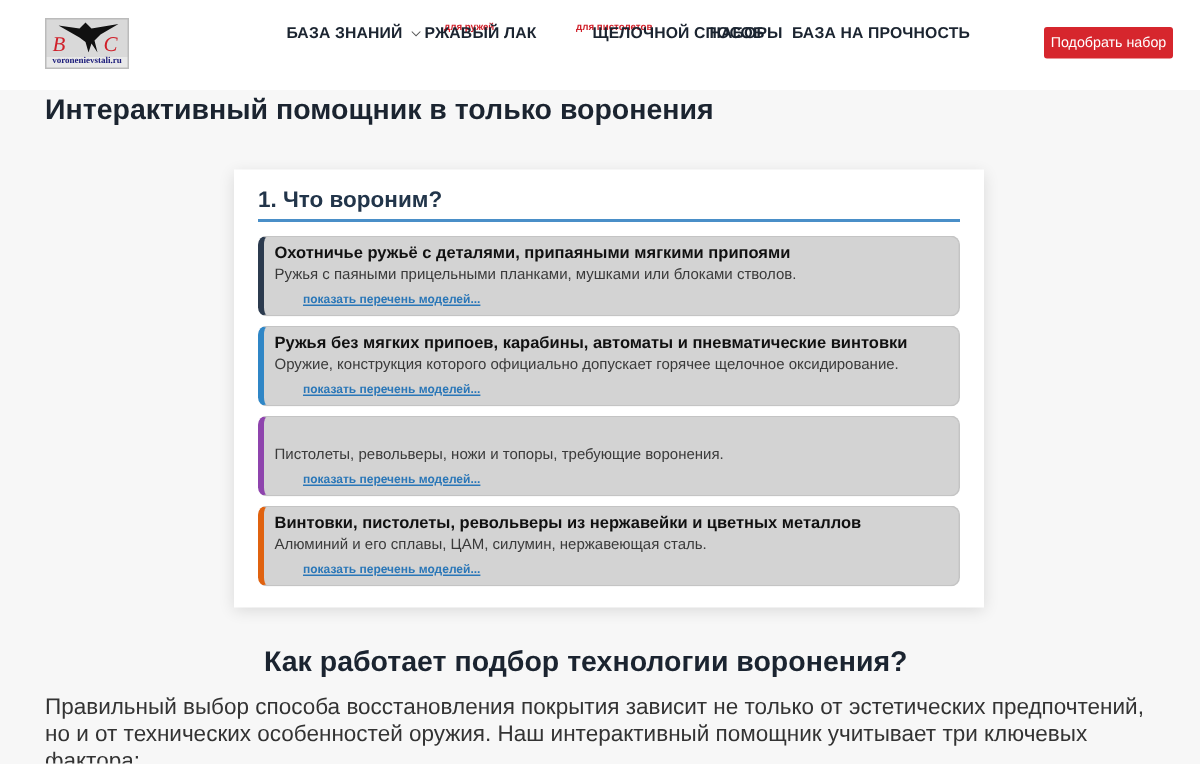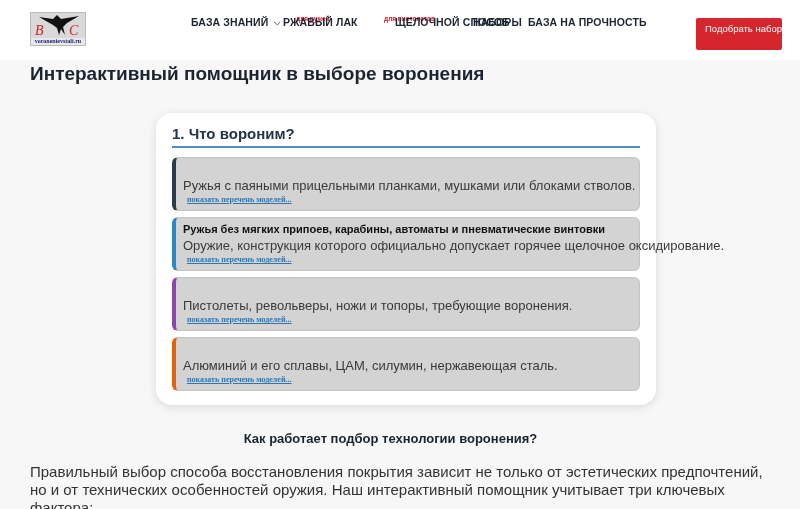--- a/index.html
+++ b/index.html
@@ -11,34 +11,34 @@
   .logo .bird { position: absolute; left: 8px; top: 0px; width: 40px; height: 22px; }
   .logo .l-b { position: absolute; left: 4px; top: 10px; font-family: "Liberation Serif", serif; font-style: italic; color: #d0202a; font-size: 14px; }
   .logo .l-c { position: absolute; left: 38px; top: 10px; font-family: "Liberation Serif", serif; font-style: italic; color: #d0202a; font-size: 14px; }
   .logo .l-url { position: absolute; left: 0; bottom: 0; width: 100%; text-align: center; font-family: "Liberation Serif", serif; font-size: 6px; font-weight: bold; color: #1a1a7a; background: #e8e8e8; line-height: 7px; }
 
   .nav { position: absolute; top: 0; height: 60px; }
   .nav-item { position: absolute; top: 16px; font-size: 10.5px; font-weight: bold; color: #1b2430; white-space: nowrap; letter-spacing: 0.1px; }
   .nav-tag { position: absolute; top: 15px; font-size: 6.5px; font-weight: bold; color: #d0202a; white-space: nowrap; }
   .chev { display: inline-block; margin-left: 6px; font-size: 8px; color: #555; transform: translateY(-1px); }
 
-  .cta { position: absolute; left: 696px; top: 18px; width: 86px; height: 32px; background: #d6262d; border-radius: 2px; color: #fff; font-size: 9.5px; text-align: right; line-height: 21px; }
+  .cta { position: absolute; left: 696px; top: 18px; width: 86px; height: 21px; background: #d6262d; border-radius: 2px; color: #fff; font-size: 9.5px; text-align: center; line-height: 21px; }
 
   .page-title { position: absolute; left: 30px; top: 63px; font-size: 19px; font-weight: bold; color: #1b2430; }
 
-  .card { position: absolute; left: 156px; top: 113px; width: 500px; height: 292px; background: #fff; border-radius: 16px; box-shadow: 0 2px 10px rgba(0,0,0,0.12); }
+  .card { position: absolute; left: 156px; top: 113px; width: 500px; height: 292px; background: #fff; border-radius: 0; box-shadow: 0 2px 10px rgba(0,0,0,0.12); }
   .card-title { position: absolute; left: 16px; top: 12px; font-size: 15px; font-weight: bold; color: #22354a; }
   .card-rule { position: absolute; left: 16px; top: 33px; width: 468px; height: 2px; background: #4a8fc8; }
 
   .option { position: absolute; left: 16px; width: 468px; height: 54px; background: #d3d3d3; border-radius: 6px; border: 1px solid #c4c4c4; border-left-width: 4px; }
   .opt-title { position: absolute; left: 7px; top: 5px; font-size: 11px; font-weight: bold; color: #111; white-space: nowrap; }
-  .opt-desc { position: absolute; left: 7px; top: 20px; font-size: 13px; color: #3a3a3a; white-space: nowrap; }
-  .opt-link { position: absolute; left: 11px; top: 37px; font-size: 8px; font-weight: bold; color: #2a77b8; text-decoration: underline; white-space: nowrap; font-family: Liberation Serif, serif; }
+  .opt-desc { position: absolute; left: 7px; top: 20px; font-size: 10px; color: #3a3a3a; white-space: nowrap; }
+  .opt-link { position: absolute; left: 26px; top: 37px; font-size: 8px; font-weight: bold; color: #2a77b8; text-decoration: underline; white-space: nowrap; }
 
-  .sec-title { position: absolute; left: 0; top: 431px; width: 781px; text-align: center; font-size: 13px; font-weight: bold; color: #1b2430; }
+  .sec-title { position: absolute; left: 0; top: 431px; width: 781px; text-align: center; font-size: 19px; font-weight: bold; color: #1b2430; }
   .para { position: absolute; left: 30px; top: 463px; width: 750px; font-size: 15px; line-height: 18px; color: #333; }
 </style>
 </head>
 <body>
 
 <div class="header">
   <div class="logo">
     <svg class="bird" viewBox="0 0 40 22">
       <path d="M0 4 L14 6 L18 2 L22 6 L40 3 L28 10 L24 14 L26 22 L22 16 L20 22 L18 15 L14 12 Z" fill="#111"></path>
     </svg>
@@ -58,42 +58,44 @@
     <span class="nav-tag" style="left:384px;">для пистолетов</span>
     <div class="nav-item" style="left:364px;margin-left:31px;">ЩЕЛОЧНОЙ СПОСОБ</div>
 
     <div class="nav-item" style="left:473px;">НАБОРЫ</div>
     <div class="nav-item" style="left:528px;">БАЗА НА ПРОЧНОСТЬ</div>
   </div>
 
   <div class="cta">Подобрать набор</div>
 </div>
 
-<h1 class="page-title">Интерактивный помощник в выборе воронения</h1>
+<h1 class="page-title">Интерактивный помощник в только воронения</h1>
 
 <div class="card">
   <div class="card-title">1. Что вороним?</div>
   <div class="card-rule"></div>
 
   <div class="option" style="top:44px; border-left-color:#2b3a4e;">
+    <div class="opt-title">Охотничье ружьё с деталями, припаяными мягкими припоями</div>
     <div class="opt-desc">Ружья с паяными прицельными планками, мушками или блоками стволов.</div>
     <a class="opt-link">показать перечень моделей...</a>
   </div>
 
   <div class="option" style="top:104px; border-left-color:#2f86c6;padding-left:20px;">
     <div class="opt-title">Ружья без мягких припоев, карабины, автоматы и пневматические винтовки</div>
     <div class="opt-desc">Оружие, конструкция которого официально допускает горячее щелочное оксидирование.</div>
     <a class="opt-link">показать перечень моделей...</a>
   </div>
 
   <div class="option" style="top:164px; border-left-color:#8e44ad;">
     <div class="opt-desc">Пистолеты, револьверы, ножи и топоры, требующие воронения.</div>
     <a class="opt-link">показать перечень моделей...</a>
   </div>
 
   <div class="option" style="top:224px; border-left-color:#e0620f;">
+    <div class="opt-title">Винтовки, пистолеты, револьверы из нержавейки и цветных металлов</div>
     <div class="opt-desc">Алюминий и его сплавы, ЦАМ, силумин, нержавеющая сталь.</div>
     <a class="opt-link">показать перечень моделей...</a>
   </div>
 </div>
 
 <h2 class="sec-title">Как работает подбор технологии воронения?</h2>
 <p class="para">Правильный выбор способа восстановления покрытия зависит не только от эстетических предпочтений, но и от технических особенностей оружия. Наш интерактивный помощник учитывает три ключевых фактора:</p>
 
 </body></html>

